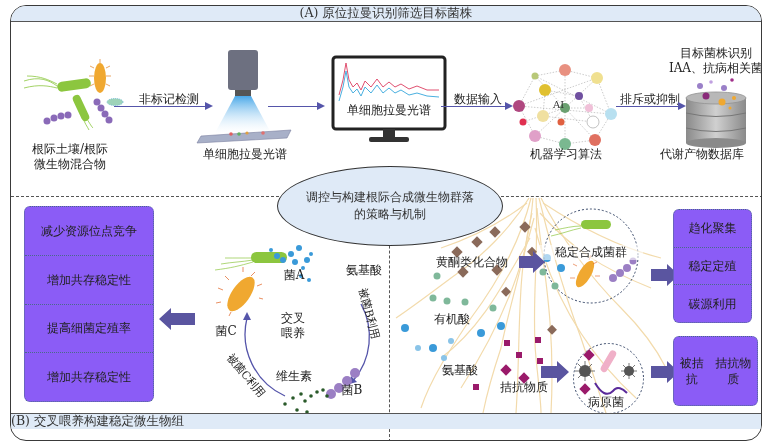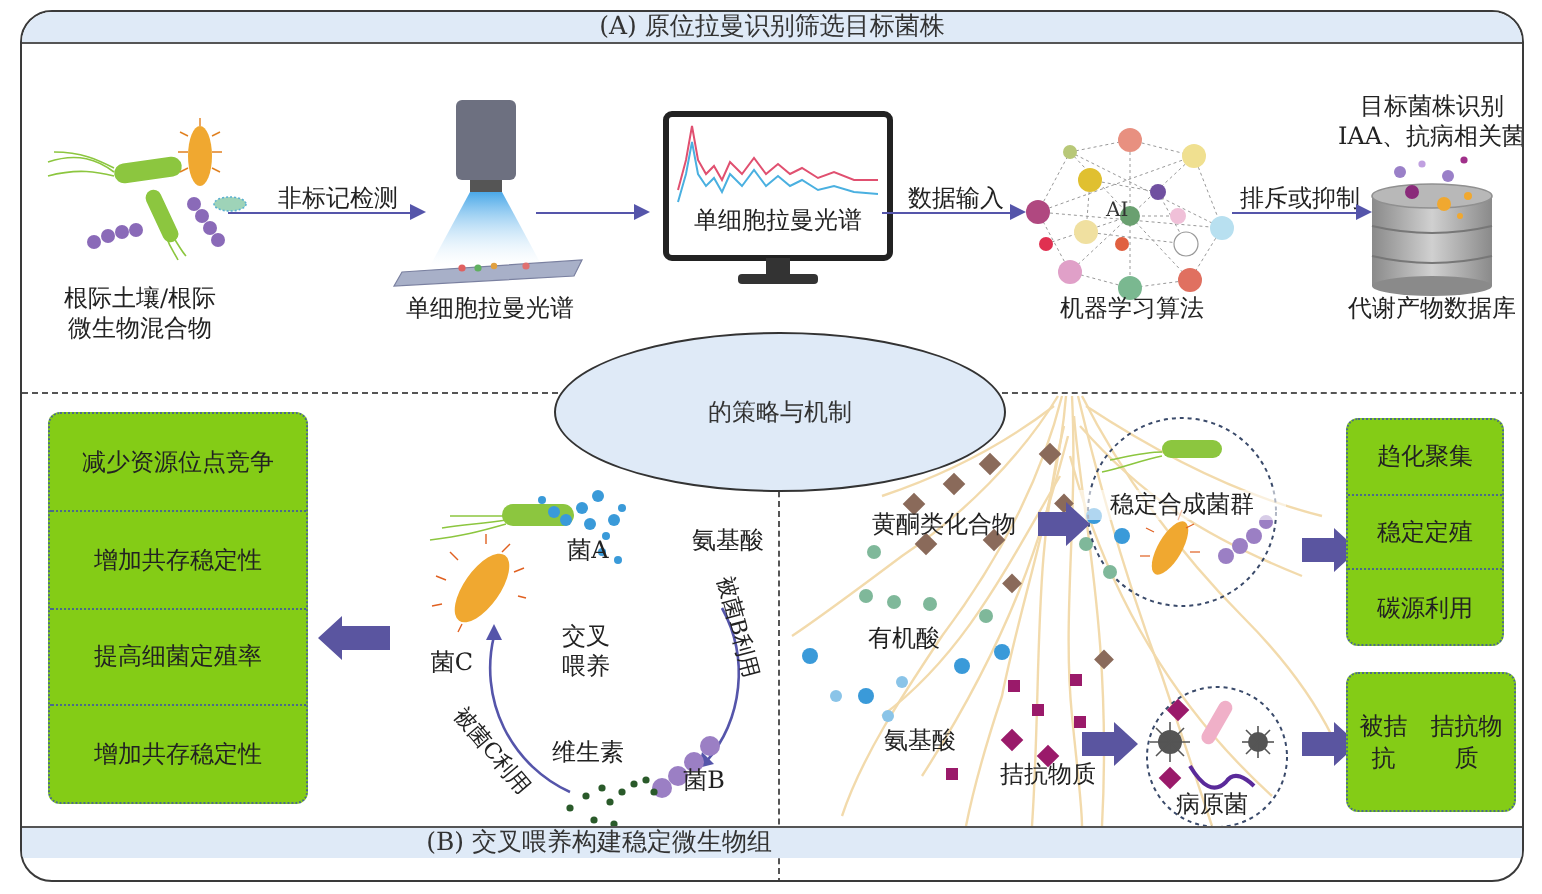--- a/index.html
+++ b/index.html
@@ -8,36 +8,36 @@
   .frame {
     position: absolute; left: 10px; top: 5px; width: 752px; height: 436px;
     border: 1.6px solid #3a3a3a; border-radius: 16px; overflow: hidden; background: #fff;
   }
   .hdr {
     position: absolute; left: 0; width: 100%; height: 16px; background: #dfeaf7;
     display: flex; align-items: center; justify-content: center; font-size: 12.5px; color: #333;
   }
   .hdr.top { top: 0; border-bottom: 1.3px solid #555; }
   .hdr.bottom { top: 407px; border-top: 1.3px solid #555; }
-  .hdr.bottom .half { position: absolute; top: 0; height: 100%; display: flex; align-items: center; justify-content: flex-end; width: 50%; }
+  .hdr.bottom .half { position: absolute; top: 0; height: 100%; display: flex; align-items: center; justify-content: flex-start; width: 50%; }
   .hdr.bottom .half.l { left: 0; }
   .hdr.bottom .half.r { left: 50%; }
   .dash-h { position: absolute; top: 190px; border-top: 1.3px dashed #555; }
   .dash-v { position: absolute; left: 378px; top: 190px; height: 246px; border-left: 1.3px dashed #555; }
   .ellipse {
     position: absolute; left: 266px; top: 160px; width: 226px; height: 80px;
     border: 1.3px solid #333; border-radius: 50%; background: #dfeaf7;
     display: flex; flex-direction: column; align-items: center; justify-content: center;
     font-size: 12px; color: #333; line-height: 17px; z-index: 5;
   }
   .lbl { position: absolute; font-size: 12px; color: #222; white-space: nowrap; text-align: center; line-height: 15px; }
   .arrow-line { position: absolute; height: 0; border-top: 1.6px solid #5555aa; }
   .arrow-line::after { content: ""; position: absolute; right: -2px; top: -5px; border-left: 8px solid #5555aa; border-top: 4px solid transparent; border-bottom: 4px solid transparent; }
   .list-box {
-    position: absolute; border: 1.2px dotted #4a6a8a; border-radius: 6px; background: #84cc16;
+    position: absolute; border: 1.2px dotted #4a6a8a; border-radius: 6px; background: #8b5cf6;
     display: flex; flex-direction: column;
   }
   .list-box .item {
     flex: 1; display: flex; align-items: center; justify-content: center; font-size: 12px; color: #222;
     border-bottom: 1.2px dotted #4a6a8a; text-align: center; line-height: 16px;
   }
   .list-box .item:last-child { border-bottom: none; }
   .fat-arrow { position: absolute; }
   svg { position: absolute; overflow: visible; }
 </style>
@@ -186,27 +186,28 @@
     <path d="M10 50 Q40 57 70 50" stroke="#777" stroke-width="1" fill="none"></path>
     <circle cx="24" cy="8" r="3" fill="#9a80c8"></circle>
       <circle cx="35" cy="4" r="1.8" fill="#c0a0e0"></circle>
     <circle cx="48" cy="10" r="3" fill="#9a80c8"></circle>
       <circle cx="56" cy="2" r="1.8" fill="#a0308a"></circle>
     <circle cx="30" cy="18" r="3.5" fill="#8a2a7a"></circle>
       <circle cx="46" cy="24" r="3.5" fill="#f0a830"></circle>
     <circle cx="58" cy="20" r="2" fill="#f0a830"></circle>
       <circle cx="54" cy="30" r="1.5" fill="#f0a830"></circle>
   </svg>
-  <div class="lbl" style="left:655px;top:141px;width:100px">代谢产物数据库</div>
+  <div class="lbl" style="left:641px;top:141px;width:100px">代谢产物数据库</div>
 
   <div class="dash-h" style="left:0;width:268px"></div>
   <div class="dash-h" style="left:490px;width:262px"></div>
   <div class="dash-v"></div>
 
   <div class="ellipse">
+    <div>调控与构建根际合成微生物群落</div>
     <div>的策略与机制</div>
   </div>
 
   <div class="list-box" style="left:13px;top:200px;width:130px;height:196px">
     <div class="item">减少资源位点竞争</div>
     <div class="item">增加共存稳定性</div>
     <div class="item">提高细菌定殖率</div>
     <div class="item">增加共存稳定性</div>
   </div>
 

